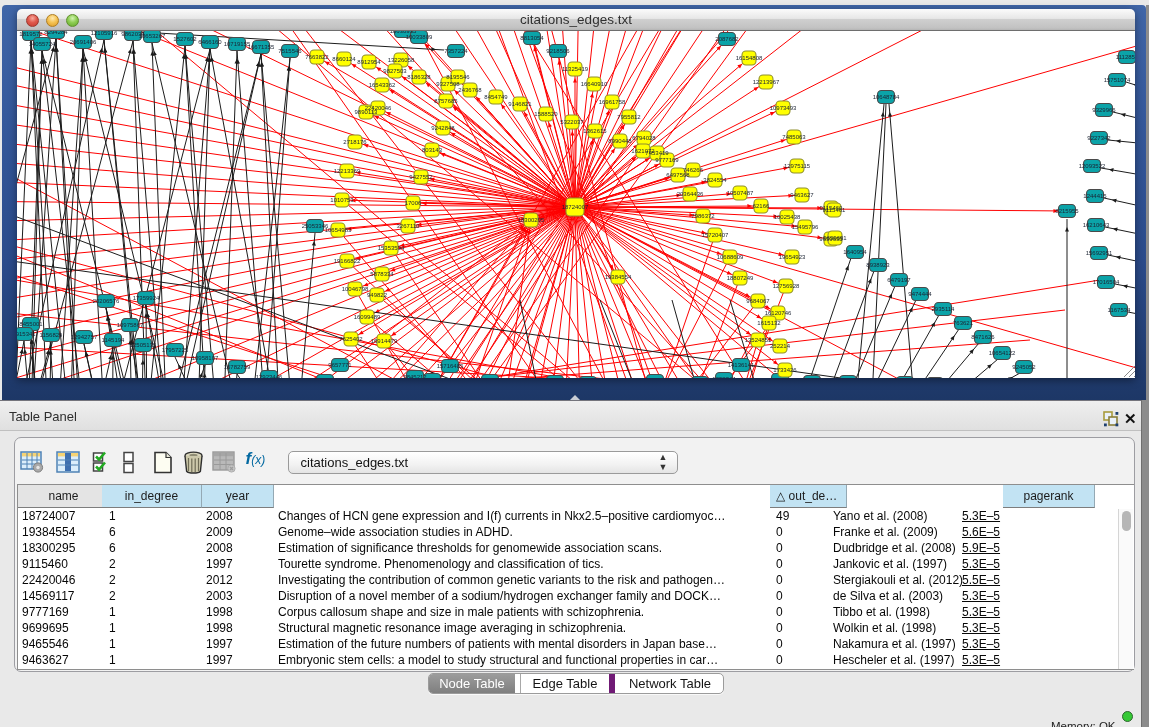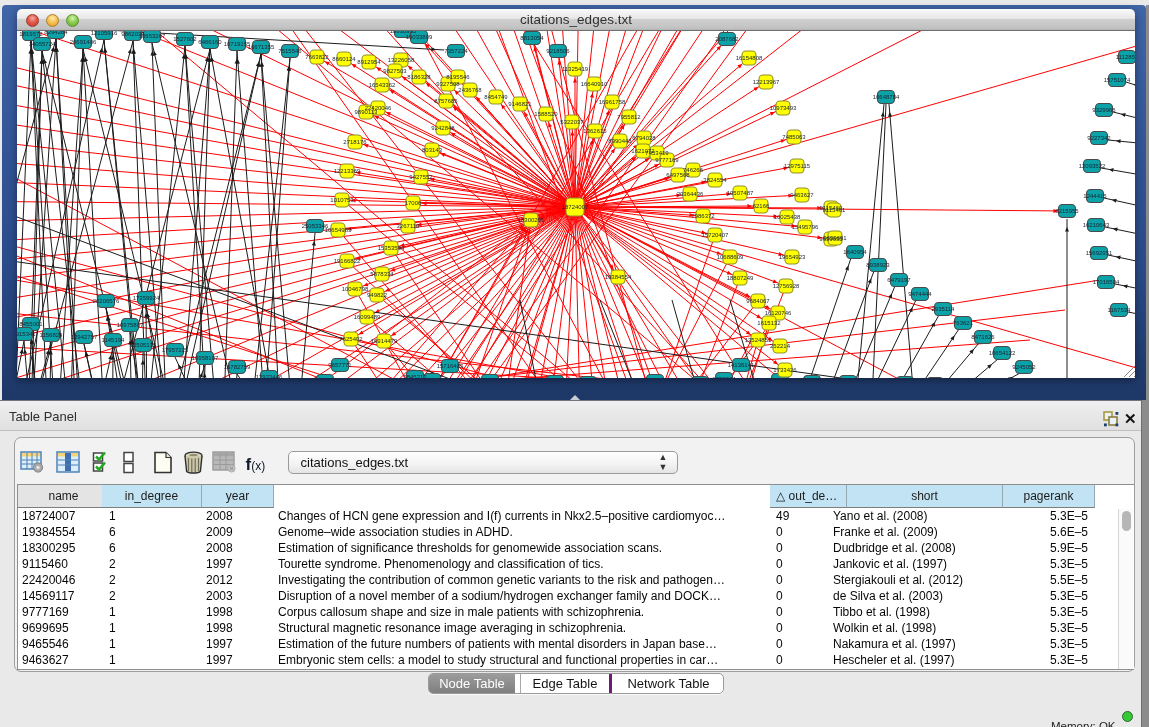--- a/index.html
+++ b/index.html
@@ -53,32 +53,32 @@
   border:1px solid #8e8e8e; border-right:none; overflow:hidden;}
 .th { position:absolute; top:0; height:23px; border-right:1px solid #94a9b4; border-bottom:1px solid #7d7d7d;
   background:#c2e3f3; font-size:12px; color:#1c1c1c; text-align:center; line-height:22px; }
 .th.g { background:#e4e4e4; border-right:1px solid #9c9c9c;}
 .tbody { position:absolute; left:0; top:23px; width:1077px; }
 .tr { position:relative; height:16px; font-size:12px; color:#070707; white-space:nowrap;}
 .tr div { position:absolute; top:0.5px; }
 .c1 { left:4px; } .c2 { left:91px; } .c3 { left:188px; } .c4 { left:260px; }
 .c5 { left:758px; } .c6 { left:0; width:983px;  }
 .c6 { left:815px; width:165px; text-align:left; }
-.c7 { left:1032px; }
+.c7 { left:944px;text-decoration:underline; }
 #vsb { position:absolute; left:1100px; top:24px; width:15px; height:161px; background:#fafafa;
   border-left:1px solid #d5d5d5; }
 #vsb .thumb { position:absolute; left:2.5px; top:2px; width:9px; height:20px; background:#b6b6b6; border-radius:5px;}
 
 #tabs { position:absolute; left:428px; top:272.5px; width:296px; height:21px;
   border:1px solid #9b9b9b; border-radius:5px; overflow:hidden; background:#fff;
   box-shadow:0 1px 0 rgba(255,255,255,.7);}
 #tabs div { position:absolute; top:0; height:21px; font-size:13px; text-align:center; line-height:20px; }
 #tab1 { left:0; width:86px; background:linear-gradient(180deg,#9c9c9c,#7c7c7c); color:#fff; }
 #tab2 { left:91px; width:89px; color:#151515; border-left:1px solid #a8a8a8; }
-#tab3 { left:180px; width:116px; color:#151515; border-left:3px solid #701a75; }
+#tab3 { left:180px; width:116px; color:#151515; border-left:6px solid #701a75; }
 
 #status { position:absolute; left:0; top:300px; width:1141px; height:27px; }
 #status .m { position:absolute; left:1051px; top:20px; font-size:11.5px; color:#222; }
 #status .dot { position:absolute; left:1122px; top:10.5px; width:11px; height:11px; border-radius:50%;
   background:#35c935; border:1.5px solid #2f662f; }
 </style></head><body>
 <div id="page">
   <div id="desktop"></div>
   <div id="grayR1"></div>
     <div id="grayR2"></div>
@@ -913,29 +913,28 @@
           <path d="M3 5l1.6 15.2c2 2.4 11.8 2.4 13.8 0L20 5" fill="#cdc9ab" stroke="#2e2e2e" stroke-width="1.4"></path>
           <path d="M6.5 7v13M9.8 7.5v13.5M13.2 7.5v13.5M16.5 7v13" stroke="#6f6c55" stroke-width="1.2"></path>
         </svg>
         <svg class="ic" style="left:196.5px" width="24" height="22" viewBox="0 0 24 22">
           <rect x="1" y="1" width="21" height="18" fill="#b9b9b9" stroke="#9a9a9a" stroke-width="1.4"></rect>
           <rect x="2" y="2" width="19" height="3.2" fill="#a6a6a6"></rect>
           <path d="M2 9h19M2 13.5h19M8 2v17M14 2v17" stroke="#9a9a9a"></path>
           <circle cx="19.5" cy="17.5" r="3.6" fill="#c4c4c4" stroke="#adadad"></circle>
           <path d="M18 16l3 3M21 16l-3 3" stroke="#9d9d9d" stroke-width="1.3"></path>
         </svg>
-        <div class="ic" style="left:230.5px; top:17px; font-size:17px; color:#0f172a;"><b>f</b><span style="font-size:12px;">(x)</span></div>
+        <div class="ic" style="left:230.5px; top:11px; font-size:17px; font-style:italic; color:#0369a1;"><b>f</b><span style="font-size:12px;">(x)</span></div>
         <div id="dropdown">citations_edges.txt<div class="arr">▲<br>▼</div></div>
       </div>
       <div id="tablewrap">
         <div class="th g" style="left:0;   width:92px;">name</div>
         <div class="th" style="left:84px; width:100px;">in_degree</div>
         <div class="th" style="left:184px;width:72px;">year</div>
         <div class="th" style="left:752px;width:77px;text-align:left;padding-left:6px;">△ out_de…</div>
-        <div class="th" style="left:829px;width:156px;">short</div>
         <div class="th" style="left:985px;width:92px;">pagerank</div>
         <div class="tbody">
 <div class="tr">
               <div class="c1">18724007</div>
               <div class="c2">1</div>
               <div class="c3">2008</div>
               <div class="c4">Changes of HCN gene expression and I(f) currents in Nkx2.5–positive cardiomyoc…</div>
               <div class="c5">49</div>
               <div class="c6">Yano et al. (2008)</div>
               <div class="c7">5.3E–5</div>

